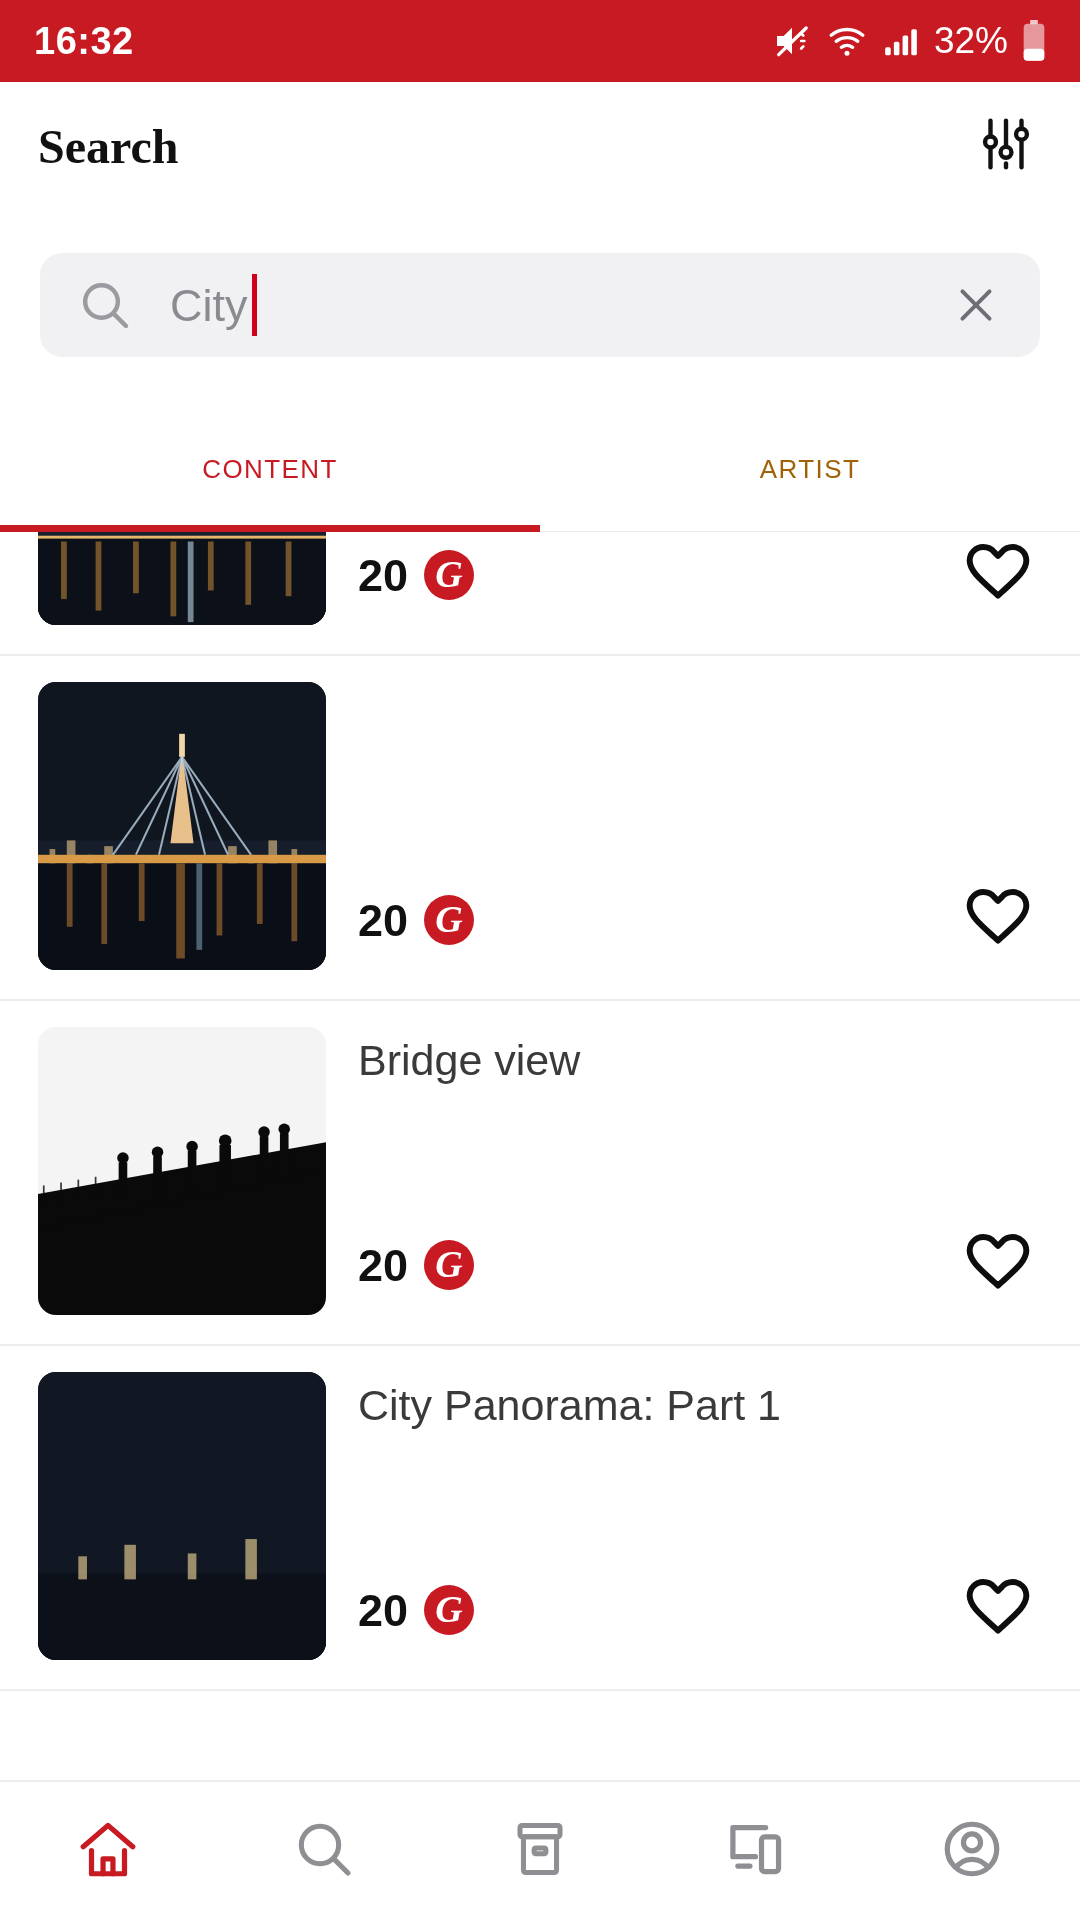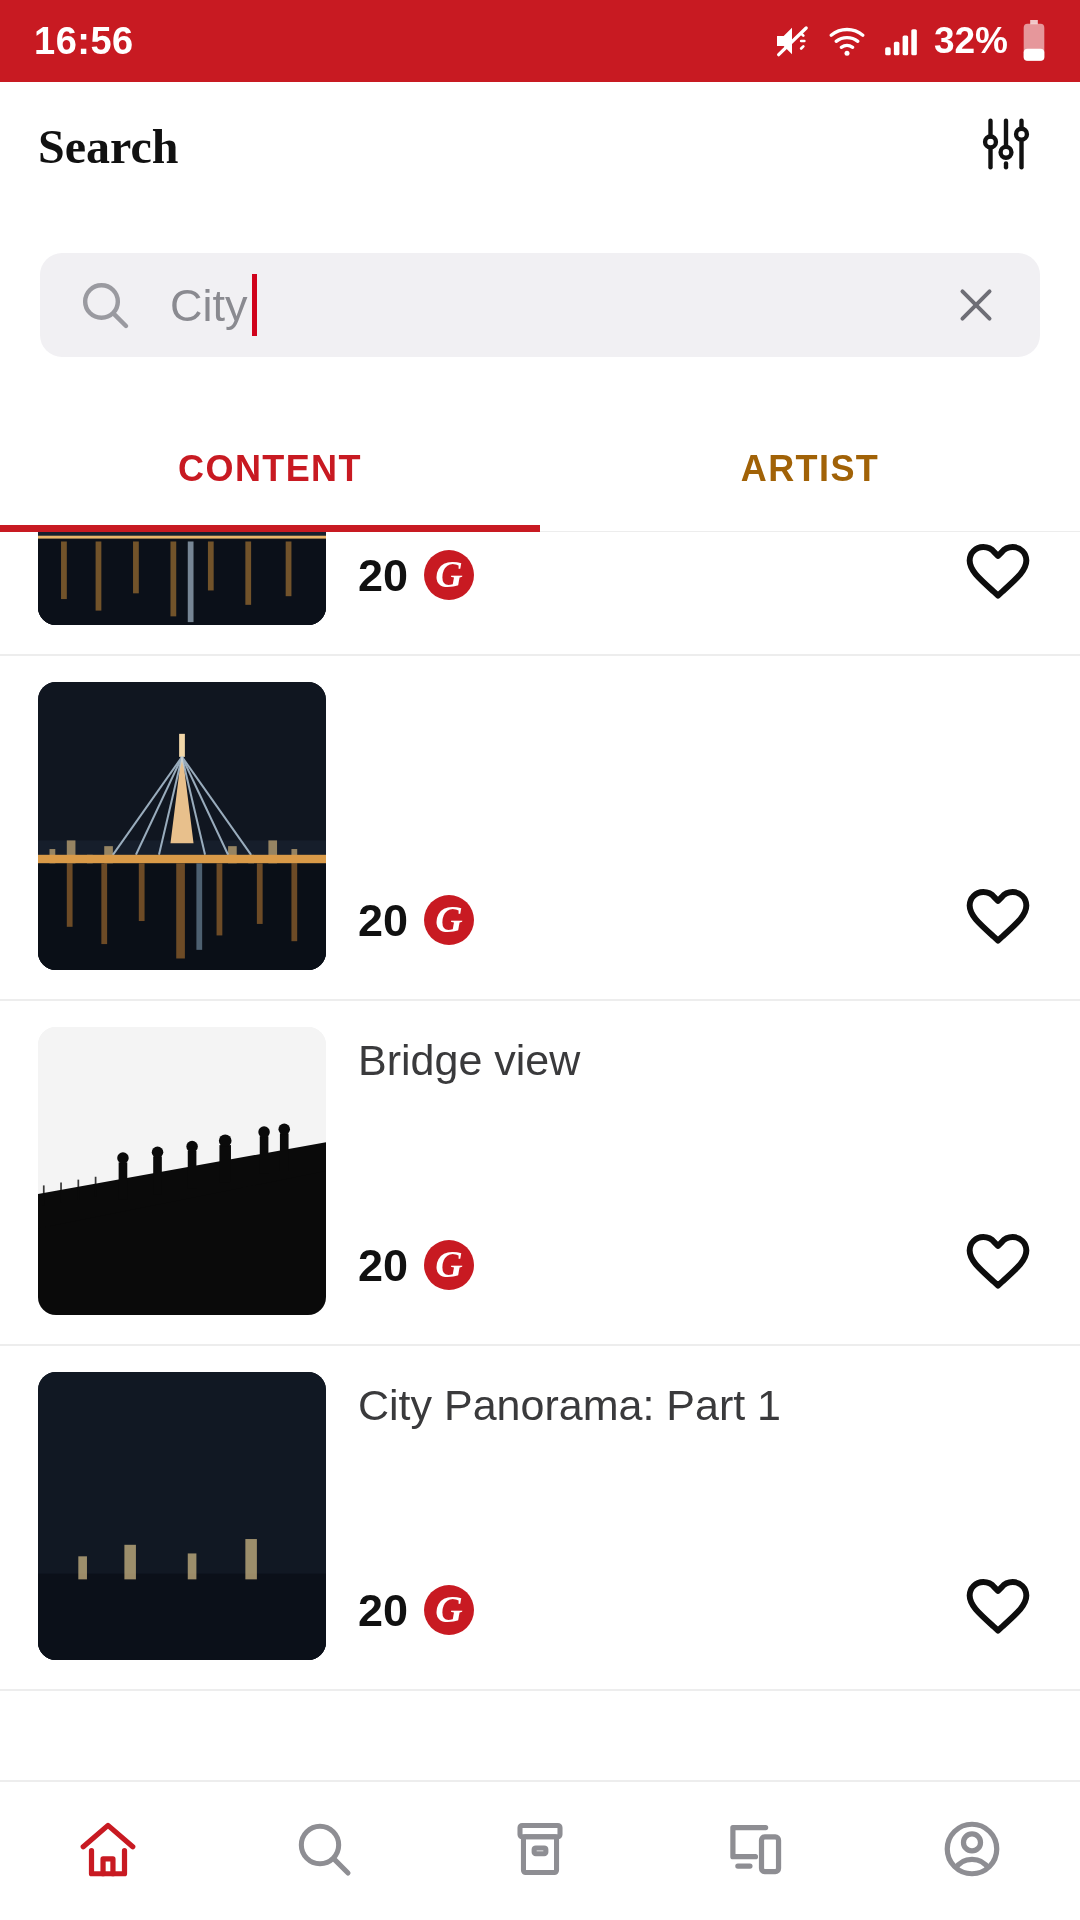--- a/index.html
+++ b/index.html
@@ -13,21 +13,21 @@
 
   
   .statusbar {
     position:absolute; top:0; left:0; width:1080px; height:82px;
     background:#C81A22; color:#fff;
     display:flex; align-items:center; justify-content:space-between;
     padding:0 34px;
   }
   .sb-time { font-size:38px; font-weight:600; letter-spacing:.5px; }
   .sb-right { display:flex; align-items:center; gap:14px; }
-  .sb-pct { font-size:37px; font-weight:700; }
+  .sb-pct { font-size:37px; font-weight:400; }
   .ic { display:inline-flex; align-items:center; }
 
   
   .header {
     position:absolute; top:82px; left:0; width:1080px; height:128px;
     display:flex; align-items:center; justify-content:space-between;
     padding:0 38px; background:#fff;font-family:Liberation Serif, serif;
   }
   .header-title { font-size:48px; font-weight:700; color:#111; }
   .filter-btn { width:72px; height:72px; display:flex; align-items:center; justify-content:center; }
@@ -43,21 +43,21 @@
   .search-val { font-size:45px; color:#8A8A90; line-height:1; }
   .caret { width:5px; height:62px; background:#D0021B; margin-left:4px; }
   .clear-ic { width:60px; height:60px; flex:0 0 auto; display:flex; align-items:center; justify-content:center; }
 
   
   .tabs {
     position:absolute; top:407px; left:0; width:1080px; height:124px;
     background:#fff; display:flex; z-index:7;
   }
   .tab { flex:1; display:flex; align-items:center; justify-content:center;
-         font-size:36px; font-weight:700; letter-spacing:1.4px; }
+         font-size:26px; font-weight:400; letter-spacing:1.4px; }
   .tab.active { color:#C81A22; }
   .tab.inactive { color:#a16207; }
   .tab-underline { position:absolute; top:525px; left:0; width:540px; height:7px; background:#C81A22; z-index:8; }
   .tab-hairline { position:absolute; top:530px; left:0; width:1080px; height:2px; background:#EDEDED; z-index:6; }
 
   
   .list {
     position:absolute; top:407px; left:0; width:1080px; height:1373px;
     overflow:hidden; z-index:3;
   }
@@ -92,21 +92,21 @@
     display:flex; align-items:center; z-index:9;
   }
   .navitem { flex:1; display:flex; align-items:center; justify-content:center; height:100%; }
 </style>
 </head>
 <body>
 
 <div id="app">
 
   <div class="statusbar">
-    <div class="sb-time">16:56</div>
+    <div class="sb-time">16:32</div>
     <div class="sb-right">
       <span class="ic">
         <svg width="40" height="40" viewBox="0 0 24 24" fill="#fff">
           <path d="M3 9v6h4l5 5V4L7 9H3z"></path>
           <path d="M17.5 7.5l1.3 1.3M17.5 12h1.9M17.5 16.5l1.3-1.3" stroke="#fff" stroke-width="1.6" fill="none" stroke-linecap="round"></path>
           <path d="M20.5 4.2L4 20.2" stroke="#fff" stroke-width="2" stroke-linecap="round"></path>
         </svg>
       </span>
       <span class="ic">
         <svg width="42" height="40" viewBox="0 0 24 24" fill="none" stroke="#fff" stroke-width="2" stroke-linecap="round">

